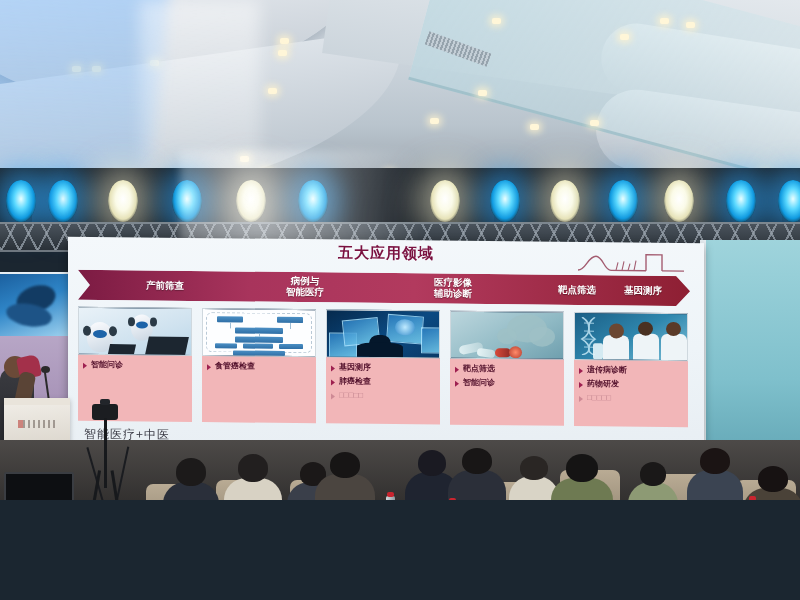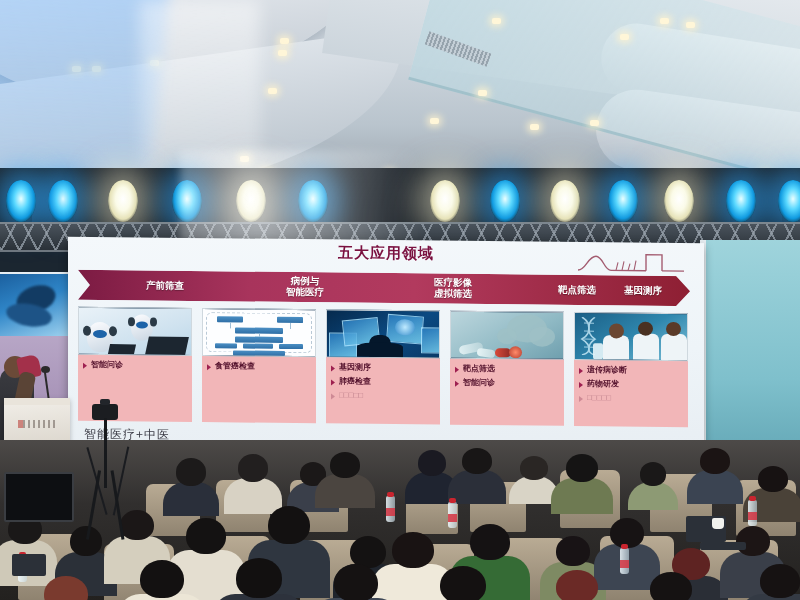--- a/index.html
+++ b/index.html
@@ -1,18 +1,18 @@
 <!DOCTYPE html>
 <html><head>
 <meta charset="utf-8">
 <style>
   html,body{margin:0;padding:0;}
   body{width:800px;height:600px;overflow:hidden;background:#1b2630;
        font-family:"Liberation Sans","DejaVu Sans",sans-serif;}
-  .scene{position:relative;width:800px;height:600px;overflow:hidden;}
+  .scene{position:relative;width:800px;height:500px;overflow:hidden;}
 
   
   .ceiling{position:absolute;left:0;top:0;width:800px;height:175px;
     background:
       linear-gradient(112deg, rgba(120,170,220,.35) 0%, rgba(255,255,255,0) 30%),
       linear-gradient(180deg,#d7dde4 0%,#c9d2da 40%,#b9c4cd 72%,#9fa9b2 100%);
     overflow:hidden;}
   .ceil-band{position:absolute;background:linear-gradient(180deg,#e6eaef,#c4ccd4);}
   .cb1{left:-40px;top:-30px;width:420px;height:120px;border-radius:0 0 60% 40%/0 0 100% 80%;
        transform:rotate(-7deg);box-shadow:0 6px 14px rgba(60,80,100,.25);}
@@ -281,21 +281,21 @@
         <div id="banner-segs">
             <div class="seg" style="left: 22px; width: 130px;">
               <span class="seglabel">产前筛查</span>
             </div>
             <div class="seg" style="left: 152px; width: 150px;">
               <span class="seglabel">病例与
 智能医疗</span>
             </div>
             <div class="seg" style="left: 300px; width: 150px;">
               <span class="seglabel">医疗影像
-虚拟筛选</span>
+辅助诊断</span>
             </div>
             <div class="seg" style="left: 440px; width: 118px;">
               <span class="seglabel">靶点筛选</span>
             </div>
             <div class="seg" style="left: 520px; width: 90px;">
               <span class="seglabel">基因测序</span>
             </div>
           </div>
       </div>
 

